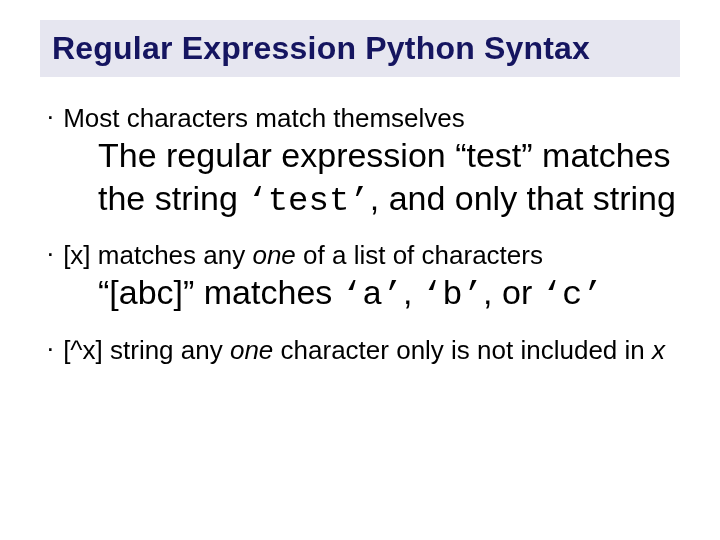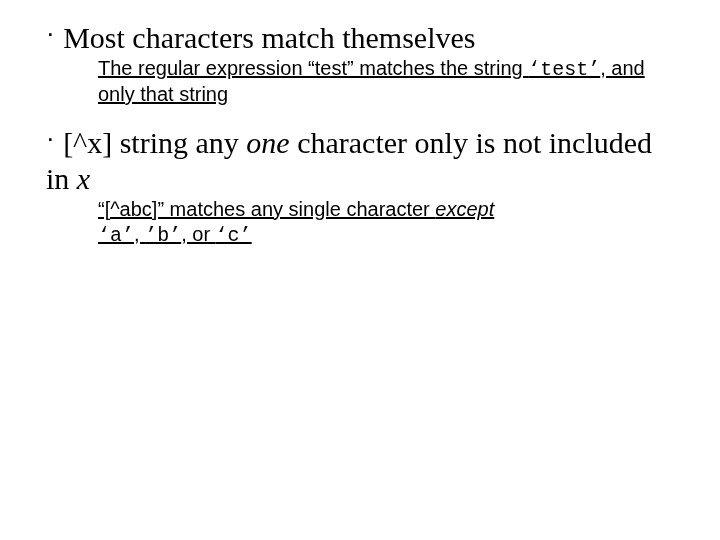--- a/index.html
+++ b/index.html
@@ -39,61 +39,67 @@
   }
   .dot {
     display: inline-block;
     vertical-align: top;
     font-size: 26px;
     line-height: 26px;
     margin-right: 4px;
   }
   .head {
     display: inline;
-    font-size: 30px;
+    font-size: 26px;
     line-height: 1.2;
-    font-family: Liberation Serif, serif;
   }
   .sub {
     display: block;
-    font-size: 20px;
+    font-size: 34px;
     line-height: 1.25;
     margin-left: 52px;
-    text-decoration: underline;
   }
   em.italic {
     font-style: italic;
   }
   .mono {
     font-family: "Courier New", Courier, monospace;
   }
 </style>
 </head>
 <body>
 
 <div class="slide">
 
+  <div class="title-bar">
+    <h1>Regular Expression Python Syntax</h1>
+  </div>
 
   <ul class="bullets">
 
     <li>
       <span class="dot">·</span>
       <span class="head">Most characters match themselves</span>
       <span class="sub">
         <span>The regular expression “test” matches the string </span><span class="mono">‘test’</span><span>, and only that string</span>
       </span>
     </li>
 
+    <li>
+      <span class="dot">·</span>
+      <span class="head">
+        <span>[x] matches any </span><em class="italic">one</em><span> of a list of characters</span>
+      </span>
+      <span class="sub">
+        <span>“[abc]” matches </span><span class="mono">‘a’</span><span>, </span><span class="mono">‘b’</span><span>, or </span><span class="mono">‘c’</span>
+      </span>
+    </li>
 
     <li>
       <span class="dot">·</span>
       <span class="head">
         <span>[^x] string any </span><em class="italic">one</em><span> character only is not included in </span><em class="italic">x</em>
-      </span>
-      <span class="sub">
-        <span>“[^abc]” matches any single character </span><em class="italic">except</em><br>
-        <span class="mono">‘a’</span><span>, </span><span class="mono">’b’</span><span>, or </span><span class="mono">‘c’</span>
       </span>
     </li>
 
   </ul>
 
 </div>
 
 </body></html>

